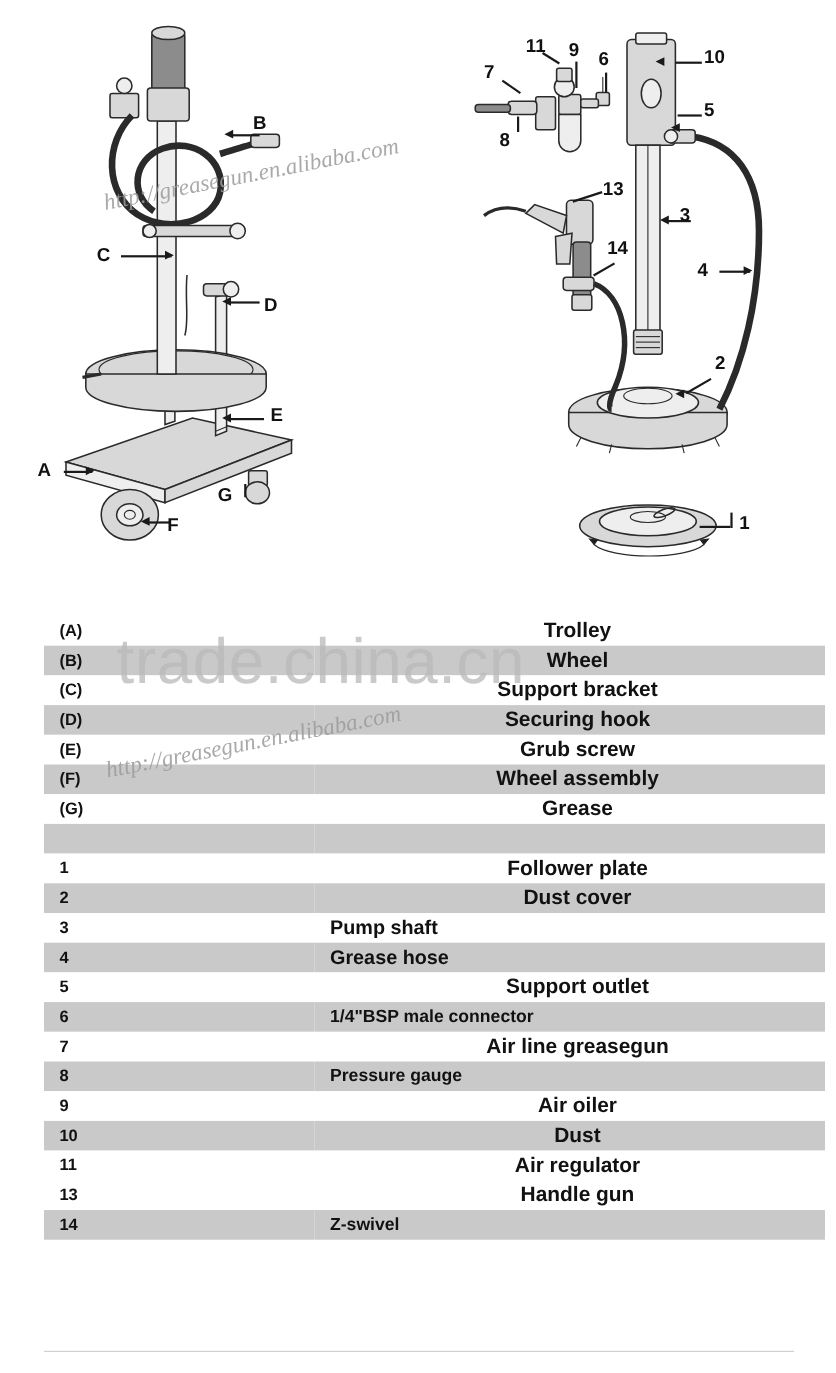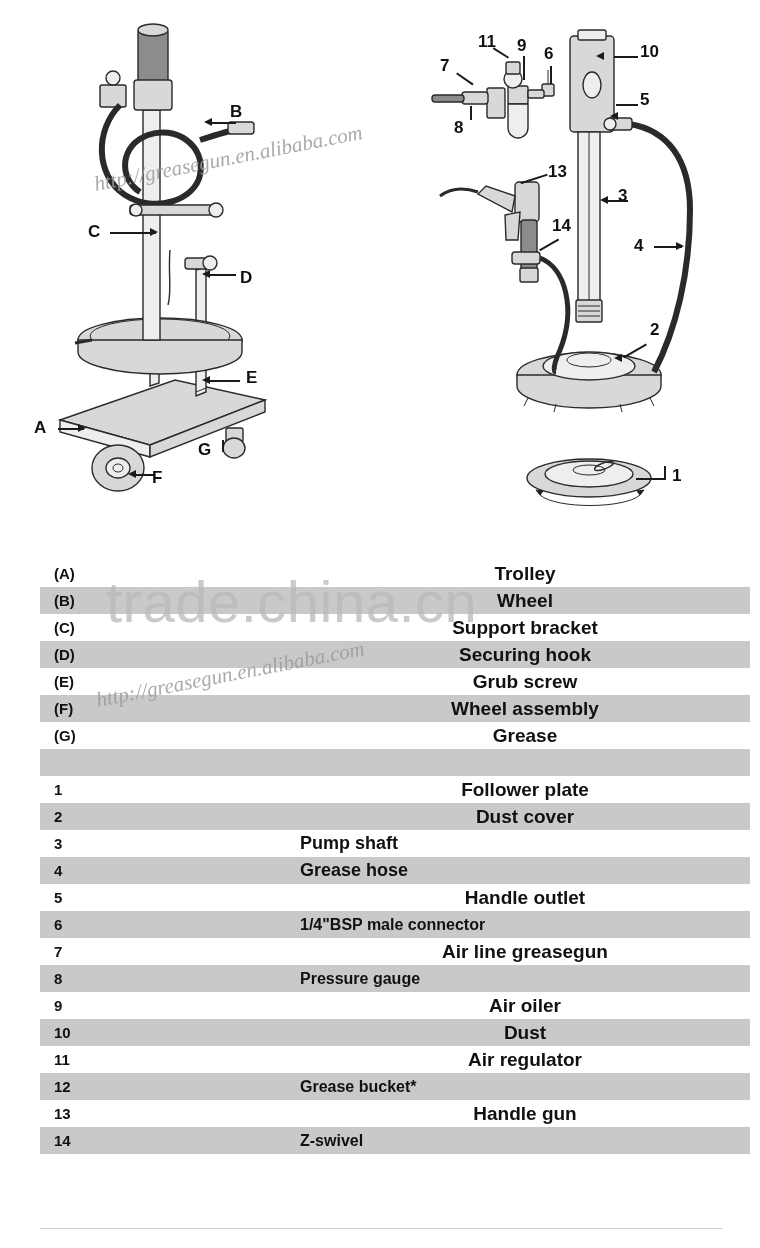--- a/index.html
+++ b/index.html
@@ -350,21 +350,21 @@
           <tr class="plain big2">
             <td class="code">3</td>
             <td class="desc">Pump shaft</td>
           </tr>
           <tr class="shade big2">
             <td class="code">4</td>
             <td class="desc">Grease hose</td>
           </tr>
           <tr class="plain big">
             <td class="code">5</td>
-            <td class="desc">Handle outlet</td>
+            <td class="desc">Support outlet</td>
           </tr>
           <tr class="shade">
             <td class="code">6</td>
             <td class="desc">1/4"BSP male connector</td>
           </tr>
           <tr class="plain big">
             <td class="code">7</td>
             <td class="desc">Air line greasegun</td>
           </tr>
           <tr class="shade">
@@ -375,24 +375,20 @@
             <td class="code">9</td>
             <td class="desc">Air oiler</td>
           </tr>
           <tr class="shade big">
             <td class="code">10</td>
             <td class="desc">Dust</td>
           </tr>
           <tr class="plain big">
             <td class="code">11</td>
             <td class="desc">Air regulator</td>
-          </tr>
-          <tr class="shade">
-            <td class="code">12</td>
-            <td class="desc">Grease bucket*</td>
           </tr>
           <tr class="plain big">
             <td class="code">13</td>
             <td class="desc">Handle gun</td>
           </tr>
           <tr class="shade">
             <td class="code">14</td>
             <td class="desc">Z-swivel</td>
           </tr>
         </tbody>

